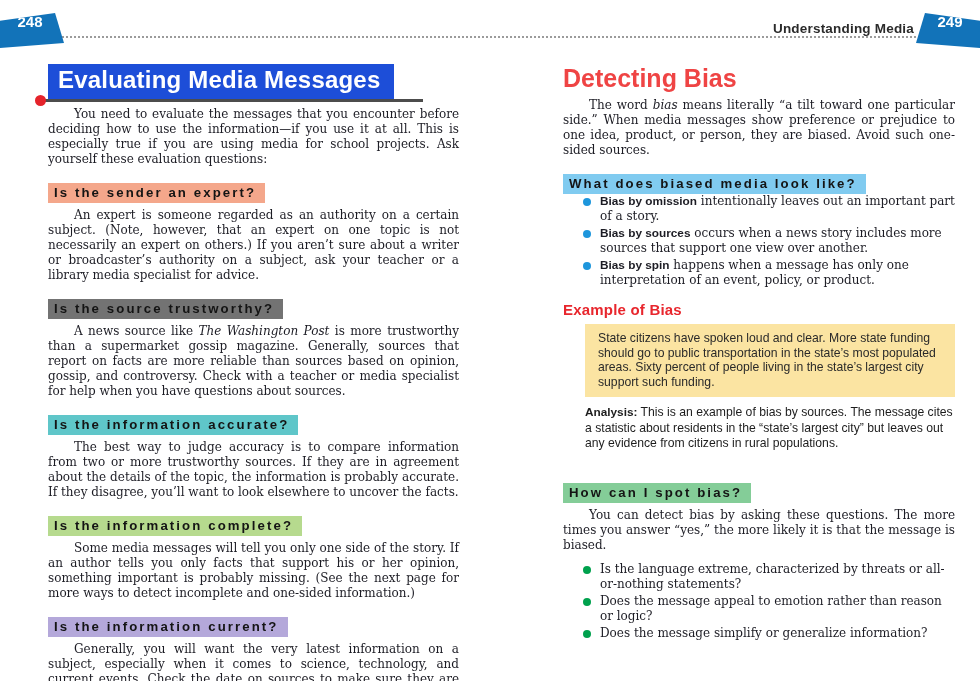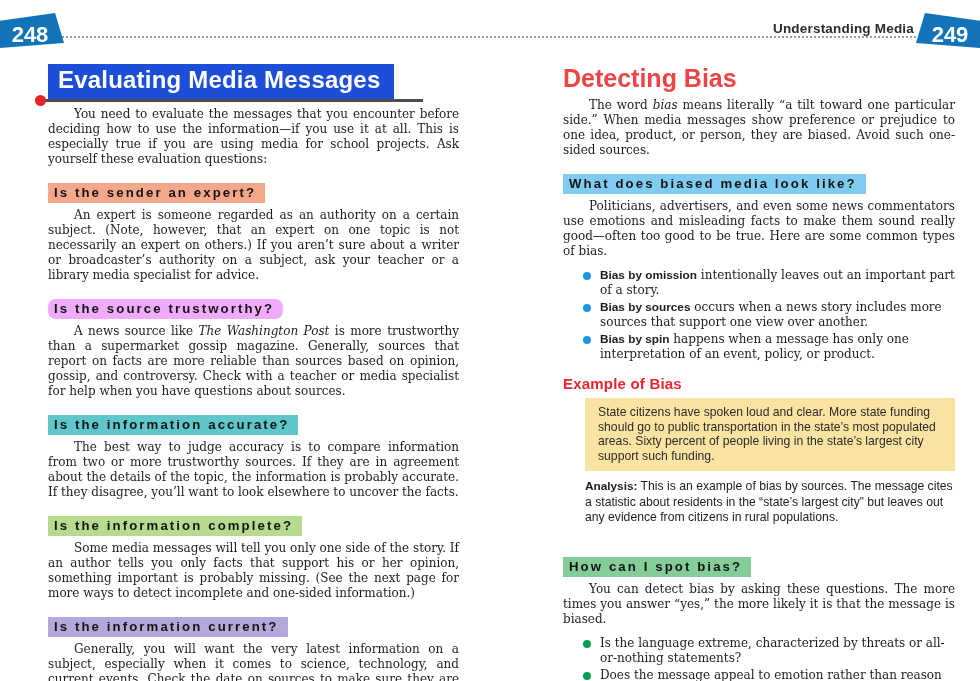--- a/index.html
+++ b/index.html
@@ -3,21 +3,21 @@
 <meta charset="utf-8">
 <style>
   html,body{margin:0;padding:0;}
   body{
     width:980px;height:681px;position:relative;background:#ffffff;
     font-family:"Liberation Sans",sans-serif;overflow:hidden;
     -webkit-font-smoothing:antialiased;
   }
   
   .tab{position:absolute;top:13px;width:60px;height:35px;color:#fff;
-    font-weight:bold;font-size:22px;display:flex;align-items:flex-end;justify-content:center;}
+    font-weight:bold;font-size:15px;display:flex;align-items:flex-start;justify-content:center;}
   .tab-left{left:0;clip-path:polygon(0 22%,86% 0,100% 86%,0 100%);padding-right:4px;}
   .tab-right{right:0;clip-path:polygon(14% 0,100% 22%,100% 100%,0 86%);padding-left:4px;}
   .dotted-rule{position:absolute;top:36px;left:58px;width:866px;border-top:2px dotted #9b9b9b;}
   .running-head{position:absolute;top:21px;right:66px;font-weight:bold;font-size:13.5px;
     color:#2b2b2b;letter-spacing:.2px;}
   
   .col{position:absolute;top:64px;}
   .col-left{left:48px;width:411px;}
   .col-right{left:563px;width:392px;}
   
@@ -69,21 +69,21 @@
   </div>
 
   <p class="serif-p">You need to evaluate the messages that you encounter before deciding how to use the information—if you use it at all. This is especially true if you are using media for school projects. Ask yourself these evaluation questions:</p>
 
   <div>
     <span class="sec-head" style="background: rgb(244, 167, 139);">Is the sender an expert?</span>
     <p class="serif-p">An expert is someone regarded as an authority on a certain subject. (Note, however, that an expert on one topic is not necessarily an expert on others.) If you aren’t sure about a writer or broadcaster’s authority on a subject, ask your teacher or a library media specialist for advice.</p>
   </div>
 
   <div>
-    <span class="sec-head" style="background: #f0abfc; border-radius: 8px;">Is the source trustworthy?</span>
+    <span class="sec-head" style="background: #737373;">Is the source trustworthy?</span>
     <p class="serif-p"><span>A news source like </span><span class="it">The Washington Post</span><span> is more trustworthy than a supermarket gossip magazine. Generally, sources that report on facts are more reliable than sources based on opinion, gossip, and controversy. Check with a teacher or media specialist for help when you have questions about sources.</span></p>
   </div>
 
   <div>
     <span class="sec-head" style="background: rgb(95, 198, 201);">Is the information accurate?</span>
     <p class="serif-p">The best way to judge accuracy is to compare information from two or more trustworthy sources. If they are in agreement about the details of the topic, the information is probably accurate. If they disagree, you’ll want to look elsewhere to uncover the facts.</p>
   </div>
 
   <div>
     <span class="sec-head" style="background: rgb(182, 218, 142);">Is the information complete?</span>
@@ -98,21 +98,20 @@
 </div>
 
 <div class="col col-right">
 
   <h1 class="page2-title">Detecting Bias</h1>
 
   <p class="serif-p"><span>The word </span><span class="it">bias</span><span> means literally “a tilt toward one particular side.” When media messages show preference or prejudice to one idea, product, or person, they are biased. Avoid such one-sided sources.</span></p>
 
   <div>
     <span class="sec-head" style="background: rgb(128, 203, 240);">What does biased media look like?</span>
-    <p class="serif-p">Politicians, advertisers, and even some news commentators use emotions and misleading facts to make them sound really good—often too good to be true. Here are some common types of bias.</p>
 
     <ul class="dot-list" style="--bullet: #1e96dc;">
       <li><span class="lead">Bias by omission</span><span> intentionally leaves out an important part of a story.</span></li>
       <li><span class="lead">Bias by sources</span><span> occurs when a news story includes more sources that support one view over another.</span></li>
       <li><span class="lead">Bias by spin</span><span> happens when a message has only one interpretation of an event, policy, or product.</span></li>
     </ul>
   </div>
 
   <div>
     <div class="example-head" style="color: rgb(232, 38, 45);">Example of Bias</div>

